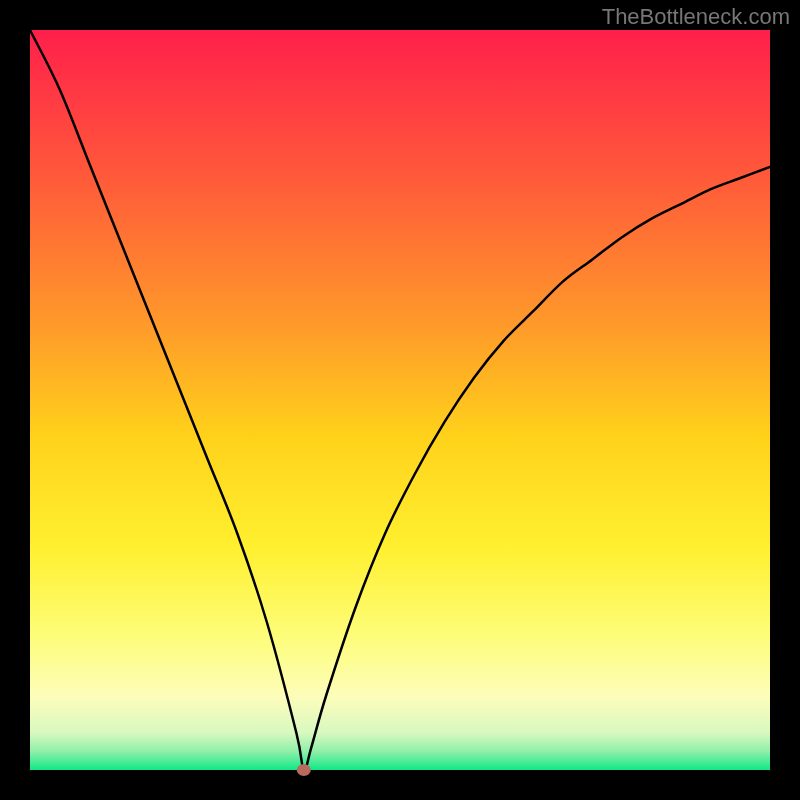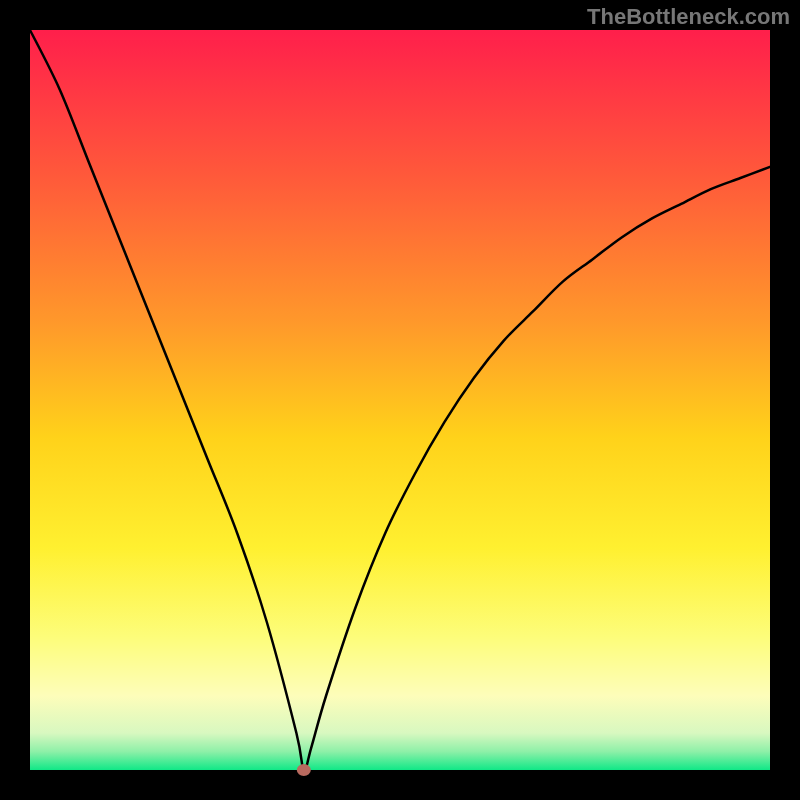--- a/index.html
+++ b/index.html
@@ -15,21 +15,21 @@
     width: 800px;
     height: 800px;
   }
   .watermark {
     position: absolute;
     top: 4px;
     right: 10px;
     color: #777;
     font-size: 22px;
     z-index: 10;
-    font-weight: 700;
+    font-weight: 400;
   }
   svg {
     display: block;
   }
 </style>
 </head>
 <body>
 
 <div class="container">
   <div class="watermark">TheBottleneck.com</div>

